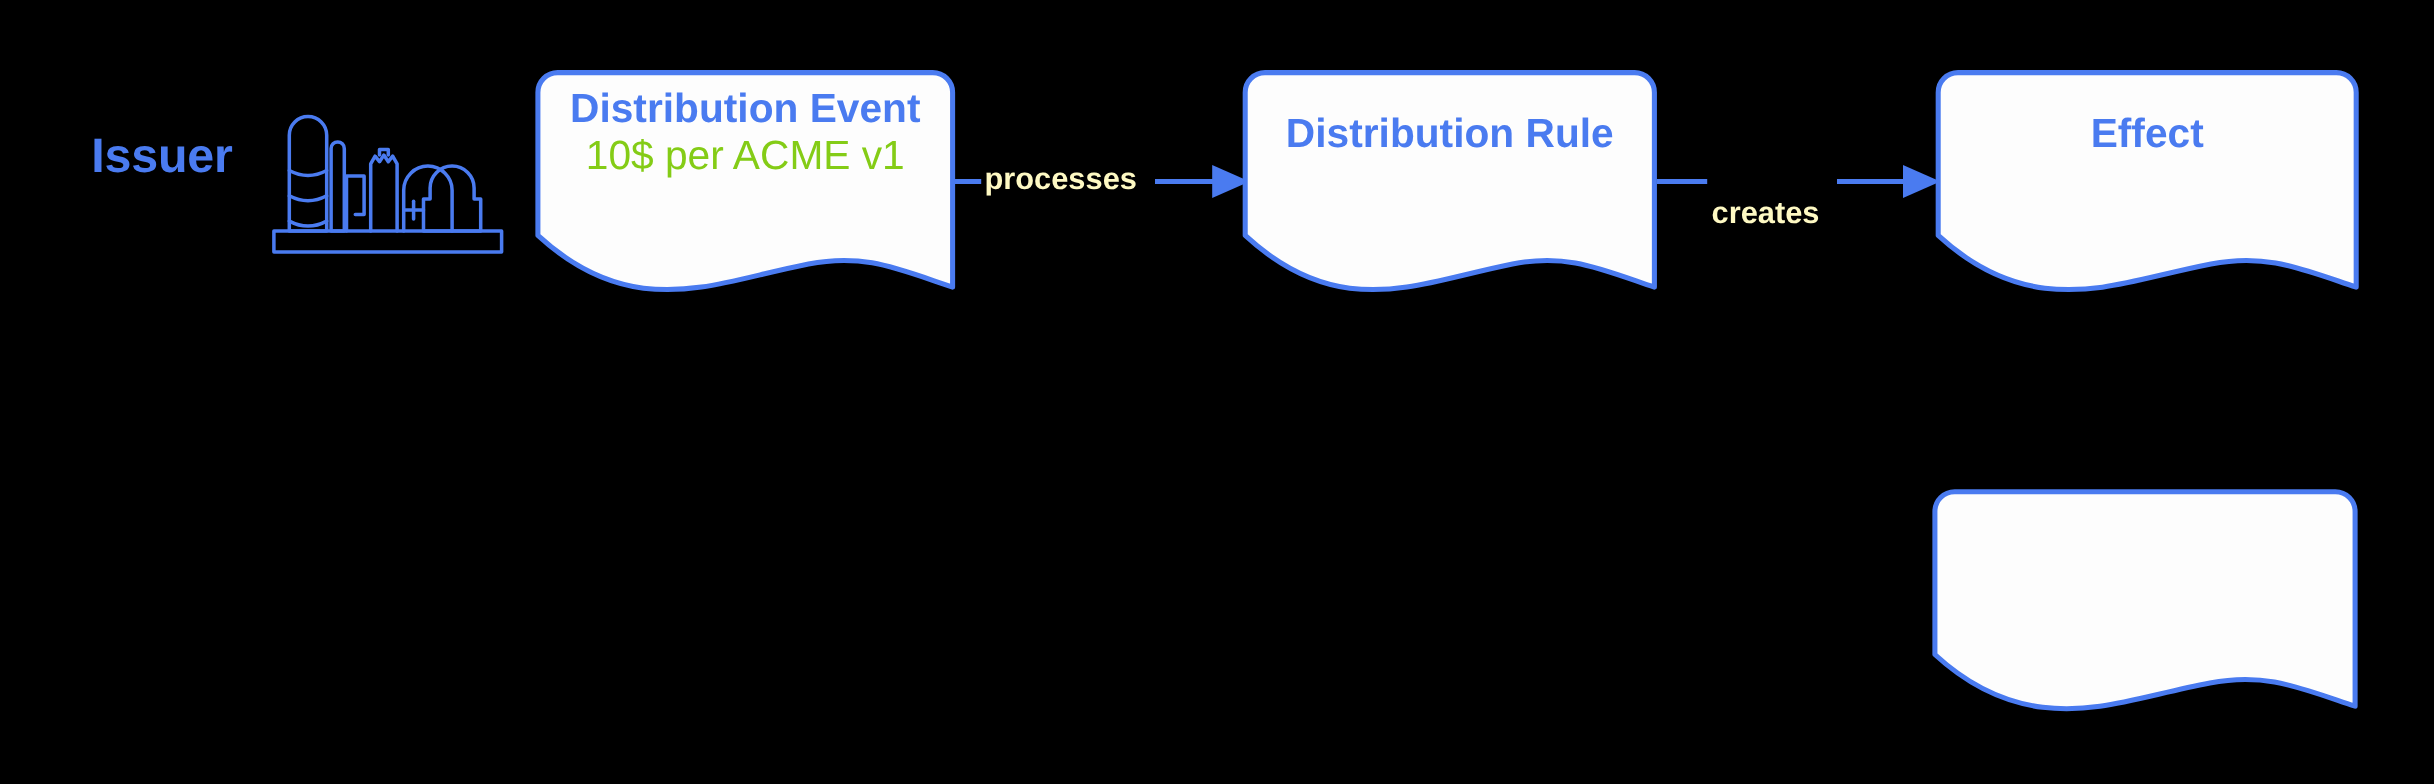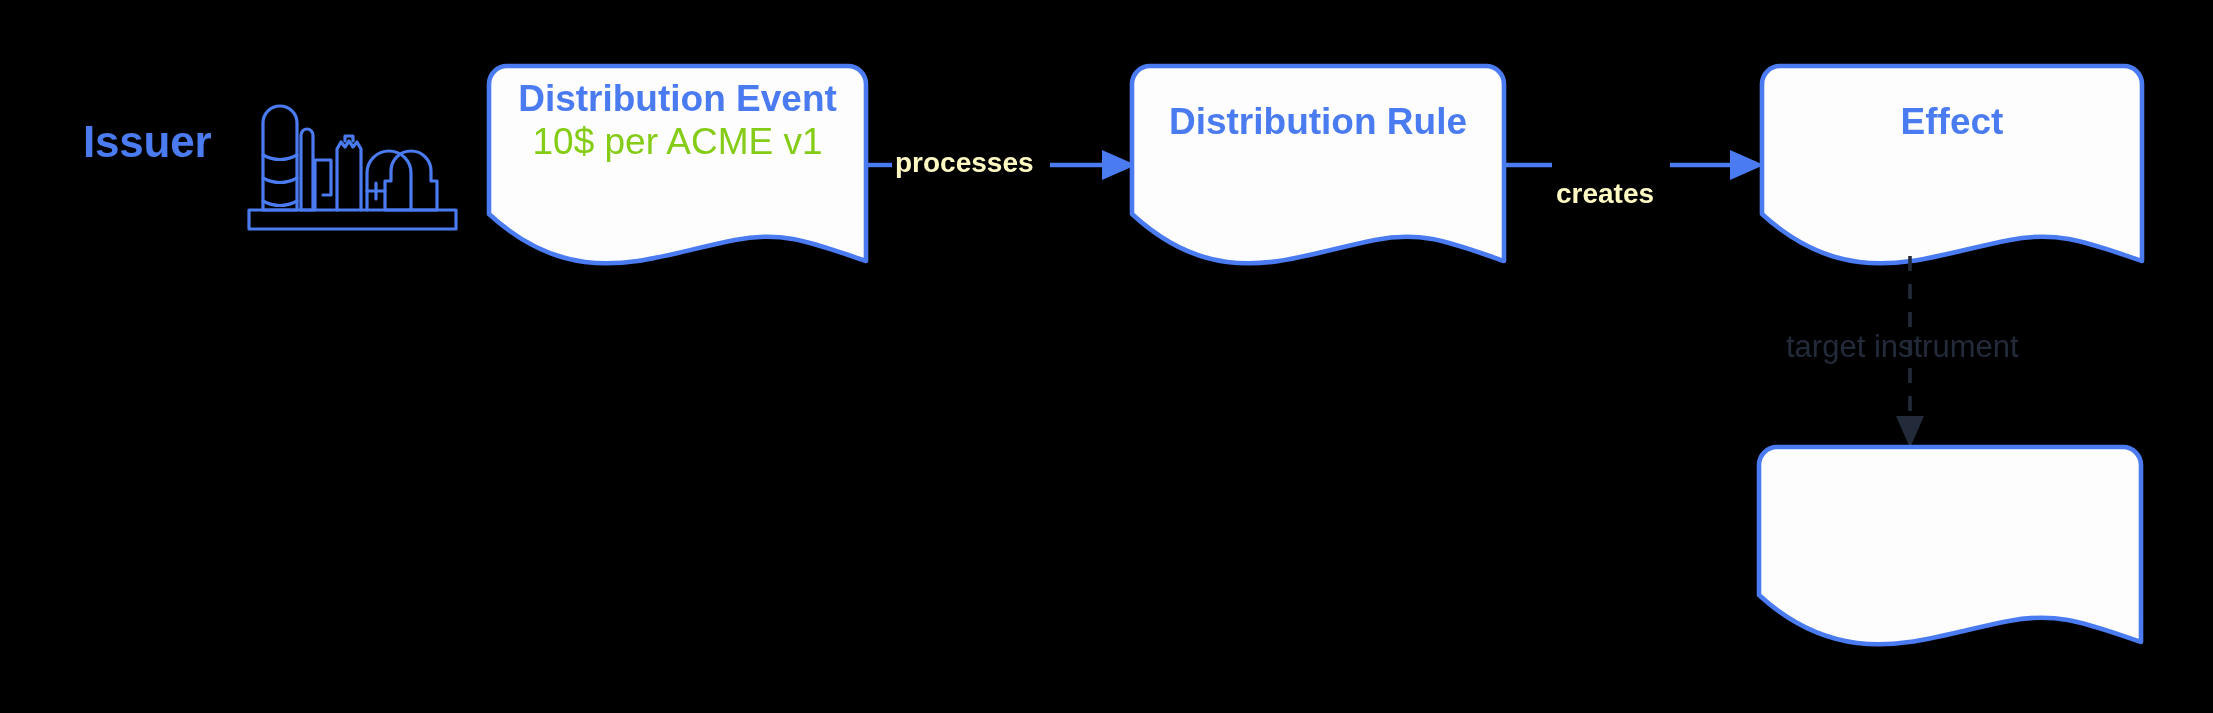--- a/index.html
+++ b/index.html
@@ -196,27 +196,20 @@
                C 333 182, 302 168, 252 178
                C 191 190, 151 206, 101 200
                C 62 195, 30 176, 4 152 Z" fill="#fdfdfd" stroke="#4a7bf0" stroke-width="4.6" stroke-linejoin="round"></path>
     </svg>
     <div class="note-text">
       <div class="note-title">Effect</div>
 
     </div>
   </div>
 
-  <div class="edge" id="edge-target-instrument">
-    <svg width="60" height="192" viewBox="0 0 60 192">
-      <line x1="30" y1="0" x2="30" y2="166" stroke="#232b3b" stroke-width="3.6" stroke-dasharray="15 13"></line>
-      <polygon points="16,160 44,160 30,192" fill="#232b3b"></polygon>
-    </svg>
-    <span class="edge-label dashed-style">target instrument</span>
-  </div>
 
   <div class="note" id="node-equity-instrument">
     <svg width="390" height="210" viewBox="0 0 390 210">
       <path d="M4 22 A18 18 0 0 1 22 4 L368 4 A18 18 0 0 1 386 22 L386 199
                C 335 182, 304 168, 254 178
                C 192 190, 152 206, 102 200
                C 63 195, 30 176, 4 152 Z" fill="#fdfdfd" stroke="#4a7bf0" stroke-width="4.6" stroke-linejoin="round"></path>
     </svg>
     <div class="note-text">
     </div>

